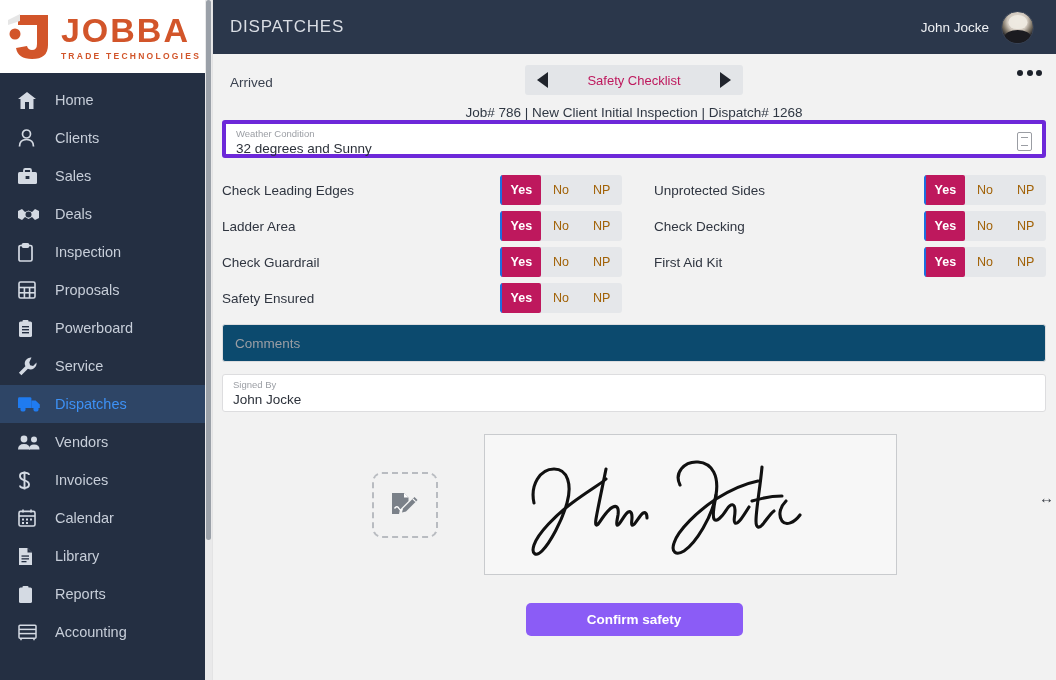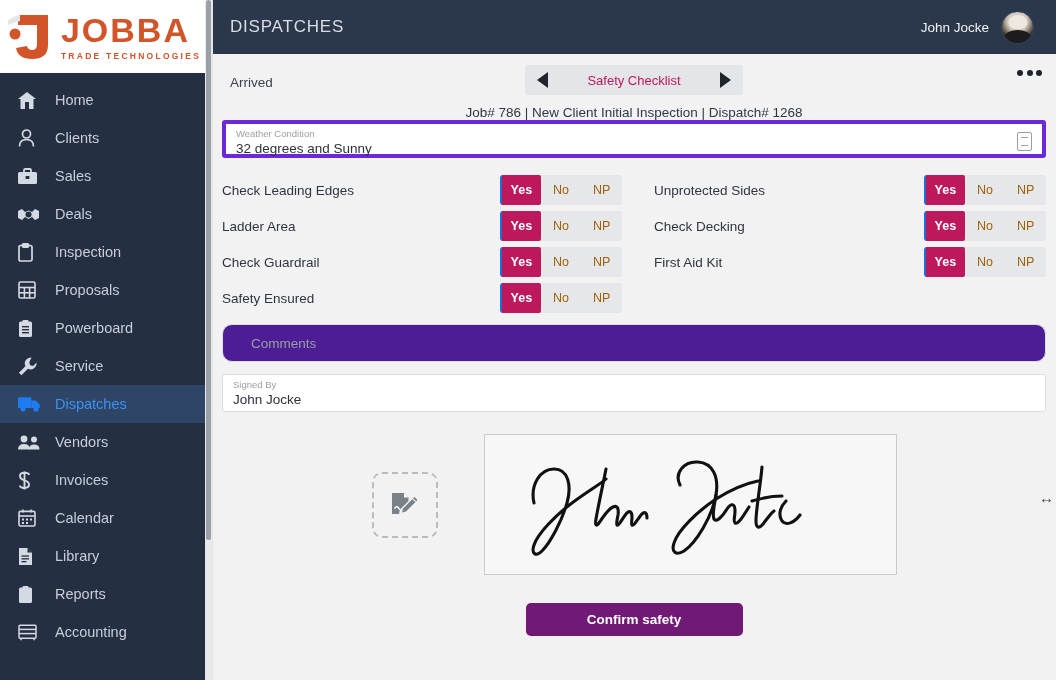--- a/index.html
+++ b/index.html
@@ -184,22 +184,22 @@
     font-size: 12.5px; color: #a16207; cursor: pointer;
     flex: 1 1 33.33%;
   }
   .seg.on {
     background: #be185d; color: #ffffff; font-weight: 700;
     border-left: 2px solid #1d6fe0; border-radius: 2px;
   }
 
   .comments {
     margin: 8px 10px 0 10px;
-    background: #4c1d95; border: 1px solid #dddddf; border-radius: 10px;
-    height: 38px; display: flex; align-items: center; padding: 0 28px;
+    background: #0c4a6e; border: 1px solid #dddddf; border-radius: 3px;
+    height: 38px; display: flex; align-items: center; padding: 0 12px;
     font-size: 13.5px; color: #9b9ea4;
   }
 
   .signed {
     margin: 12px 10px 0 10px;
     background: #fff; border: 1px solid #dddddf; border-radius: 3px;
     height: 38px; padding: 4px 10px 0 10px;
   }
 
   .sig-area {
@@ -212,21 +212,21 @@
   }
   .sig-box {
     width: 413px; height: 141px; background: #f7f7f7;
     border: 1px solid #c9cbce;
     display: flex; align-items: center; justify-content: center;
   }
   .sig-box svg { display: block; }
 
   .confirm-wrap { display: flex; justify-content: center; margin-top: 28px; }
   .confirm-btn {
-    background: #701a75; color: #fff; border: none; border-radius: 5px;
+    background: #8b5cf6; color: #fff; border: none; border-radius: 5px;
     width: 217px; height: 33px; font-size: 13.5px; font-weight: 700;
     cursor: pointer; font-family: "Liberation Sans", sans-serif;
   }
 
   .resize-handle {
     position: absolute; right: 2px; top: 490px;
     font-size: 15px; color: #3a3f47; cursor: ew-resize; line-height: 1;
   }
   .main-divider {
     position: absolute; left: 0; top: 0; width: 1px; height: 680px; background: #e3e3e4;

